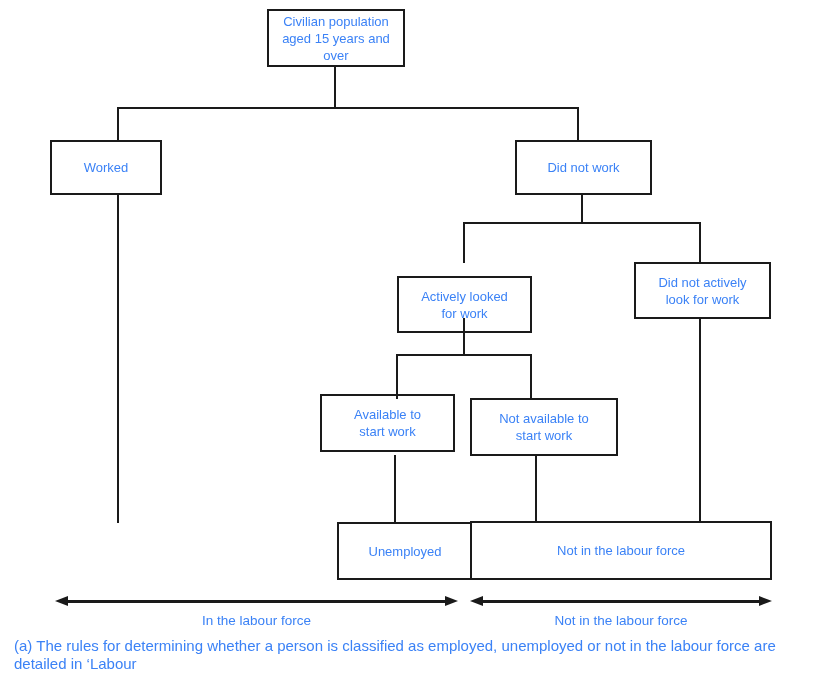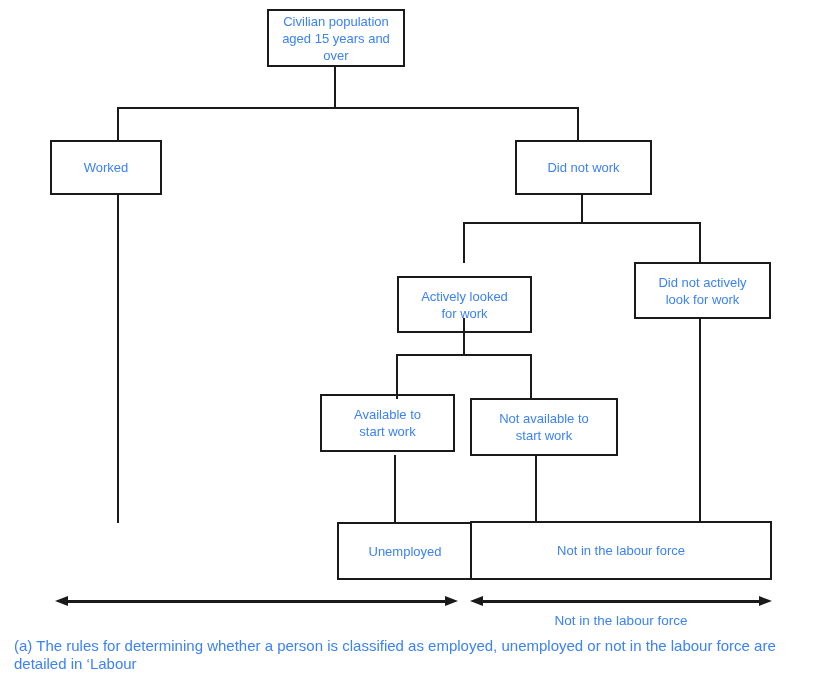--- a/index.html
+++ b/index.html
@@ -141,20 +141,21 @@
   <div class="line v" id="c11"></div>
   <div class="line v" id="c12"></div>
   <div class="line v" id="c13"></div>
   <div class="line v" id="c14"></div>
   <div class="line v" id="c15"></div>
   <div class="line v" id="c16"></div>
 
   <div class="arrow-line" id="a1-line"></div>
   <div class="head head-left" id="a1-hl"></div>
   <div class="head head-right" id="a1-hr"></div>
+  <div class="arrow-label" id="a1-label">In the labour force</div>
 
   <div class="arrow-line" id="a2-line"></div>
   <div class="head head-left" id="a2-hl"></div>
   <div class="head head-right" id="a2-hr"></div>
   <div class="arrow-label" id="a2-label">Not in the labour force</div>
 
   <div class="footnote">(a) The rules for determining whether a person is classified as employed, unemployed or not in the labour force are detailed in ‘Labour
 Statistics: Concepts, Sources and Methods, 2001’ (6102.0), paragraphs 2.12 to 2.23.</div>
 
 </div>

